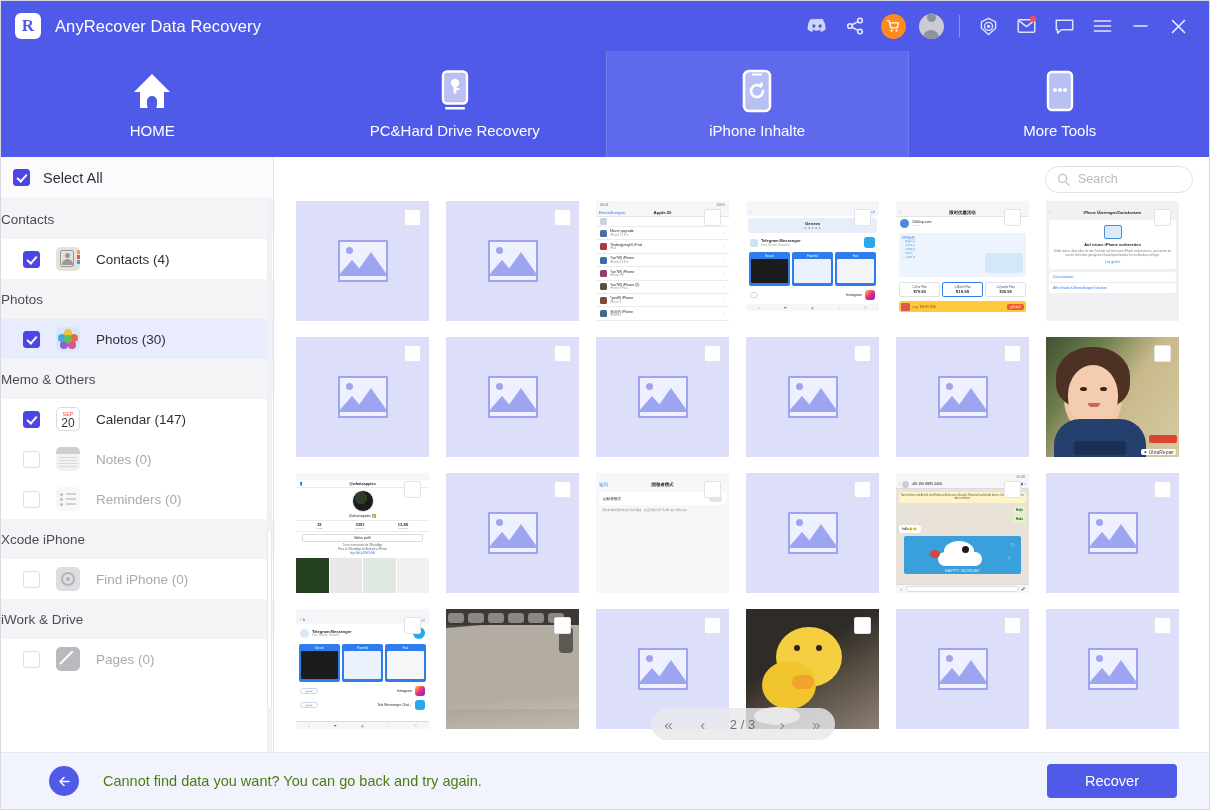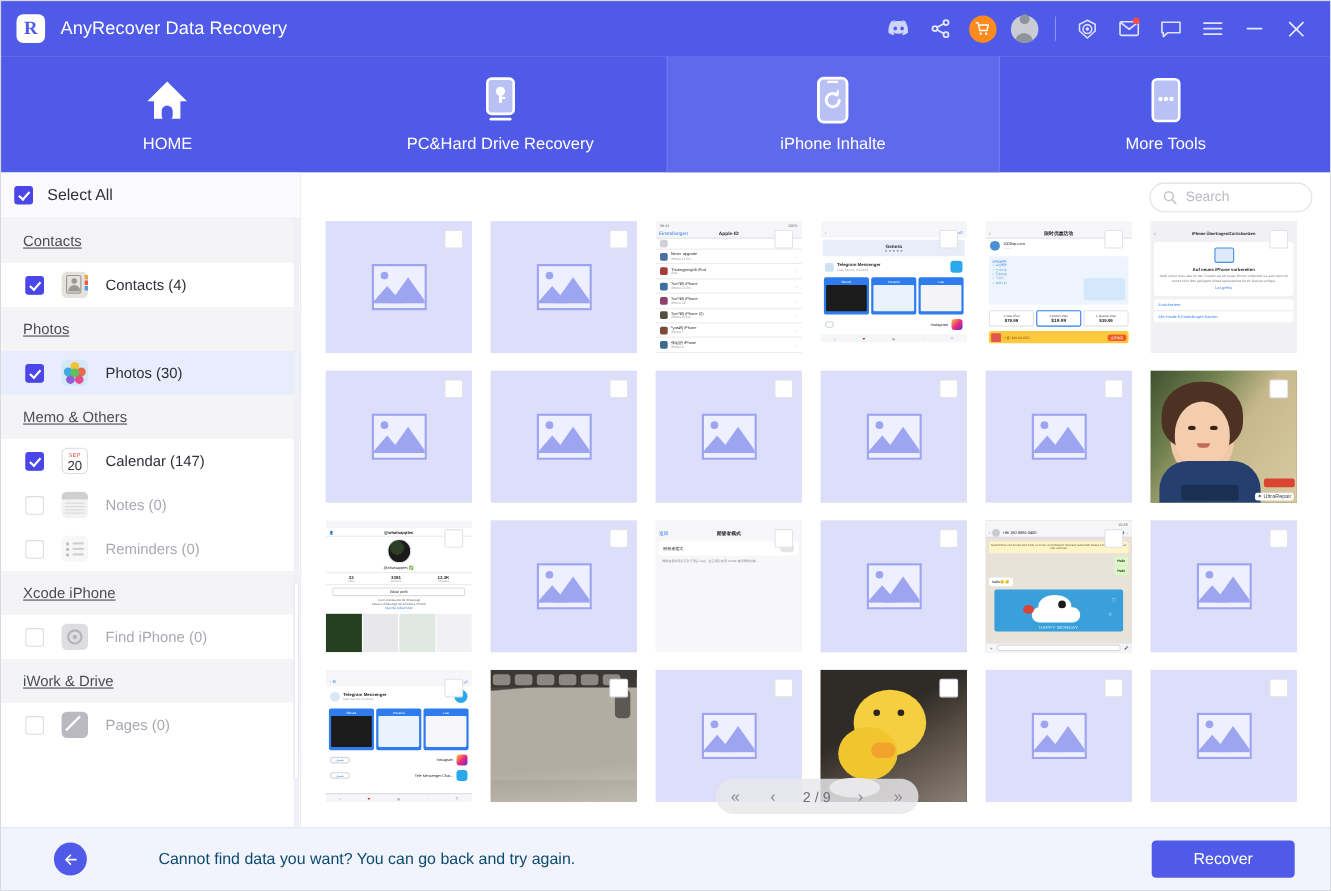--- a/index.html
+++ b/index.html
@@ -114,22 +114,22 @@
     padding-left: 12px;
     background: #fbfbfd;
     border-bottom: 1px solid #eceef2;
   }
   .select-all .sa-label { margin-left: 13px; font-size: 14.5px; color: #30323a; }
   .side-scroll {
     flex: 1 1 auto; overflow: hidden; position: relative;
   }
   .grp-head {
     height: 40px; display: flex; align-items: center;
-    padding-left: 20px; background: #f4f4f6;
-    font-size: 13.5px; color: #4b4d56; text-decoration: underline;
+    background: #f4f4f6;
+    font-size: 13.5px; color: #4b4d56;
   }
   .side-row {
     height: 40px; display: flex; align-items: center;
     padding-left: 22px; background: #fff;
   }
   .side-row.sel { background: #e8ecfc; }
   .side-row .ic {
     width: 24px; height: 24px; margin-left: 16px; border-radius: 5px;
     flex: 0 0 auto; position: relative; overflow: hidden;
   }
@@ -300,21 +300,21 @@
     display: flex; align-items: center;
   }
   .back-btn {
     width: 30px; height: 30px; border-radius: 50%;
     background: #4f5be8; color: #fff;
     margin-left: 48px;
     display: flex; align-items: center; justify-content: center;
     font-size: 15px; flex: 0 0 auto;
   }
   .foot-msg {
-    margin-left: 65px; font-size: 14.5px; color: #0c4a6e;
+    margin-left: 24px; font-size: 14.5px; color: #4d7c0f;
   }
   .recover-btn {
     margin-left: auto; margin-right: 34px;
     width: 130px; height: 34px; border-radius: 4px;
     background: #4f5be8; color: #fff;
     border: 0; cursor: pointer;
     font-size: 14.5px; font-family: "Liberation Sans", sans-serif;
   }
 </style>
 </head>
@@ -1086,21 +1086,21 @@
                 <div class="base"></div>
               </div>
             <div class="cell-cbx"></div>
           </div>
 
         </div>
 
         <div class="pager">
           <span class="ar">«</span>
           <span class="ar">‹</span>
-          <span class="pg">2 / 9</span>
+          <span class="pg">2 / 3</span>
           <span class="ar">›</span>
           <span class="ar">»</span>
         </div>
 
       </div>
     </div>
   </div>
 
   <div class="footer">
     <div class="back-btn">

